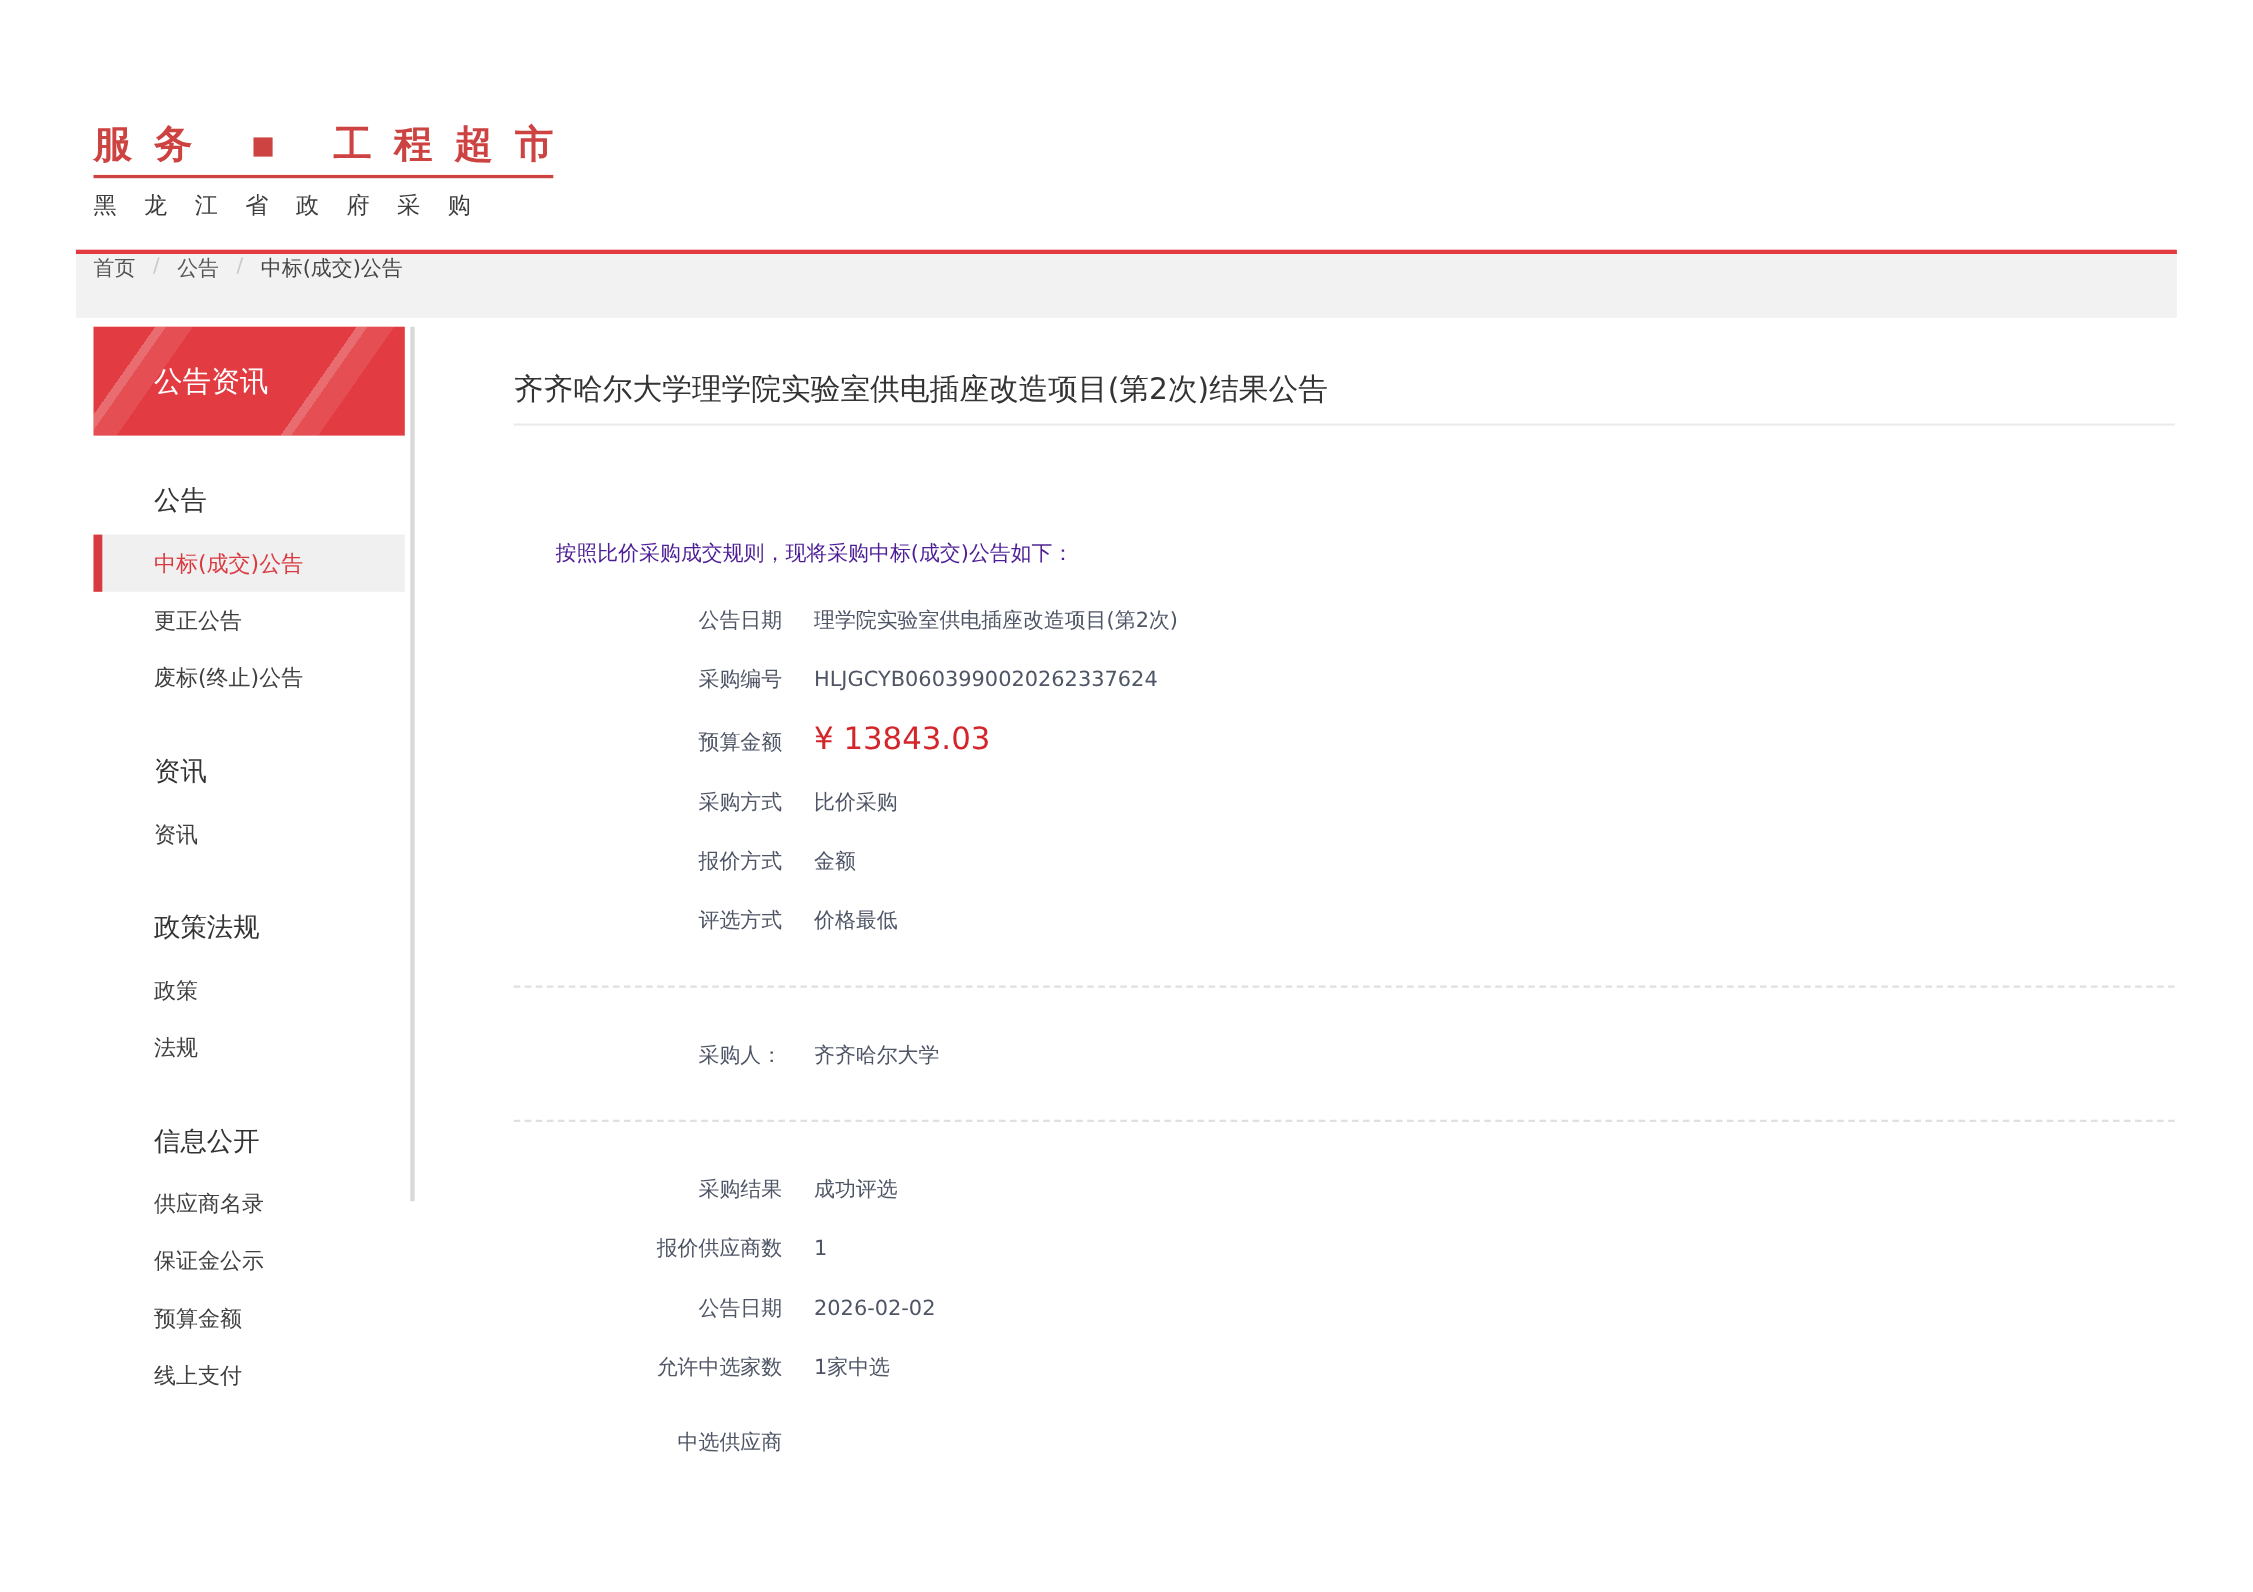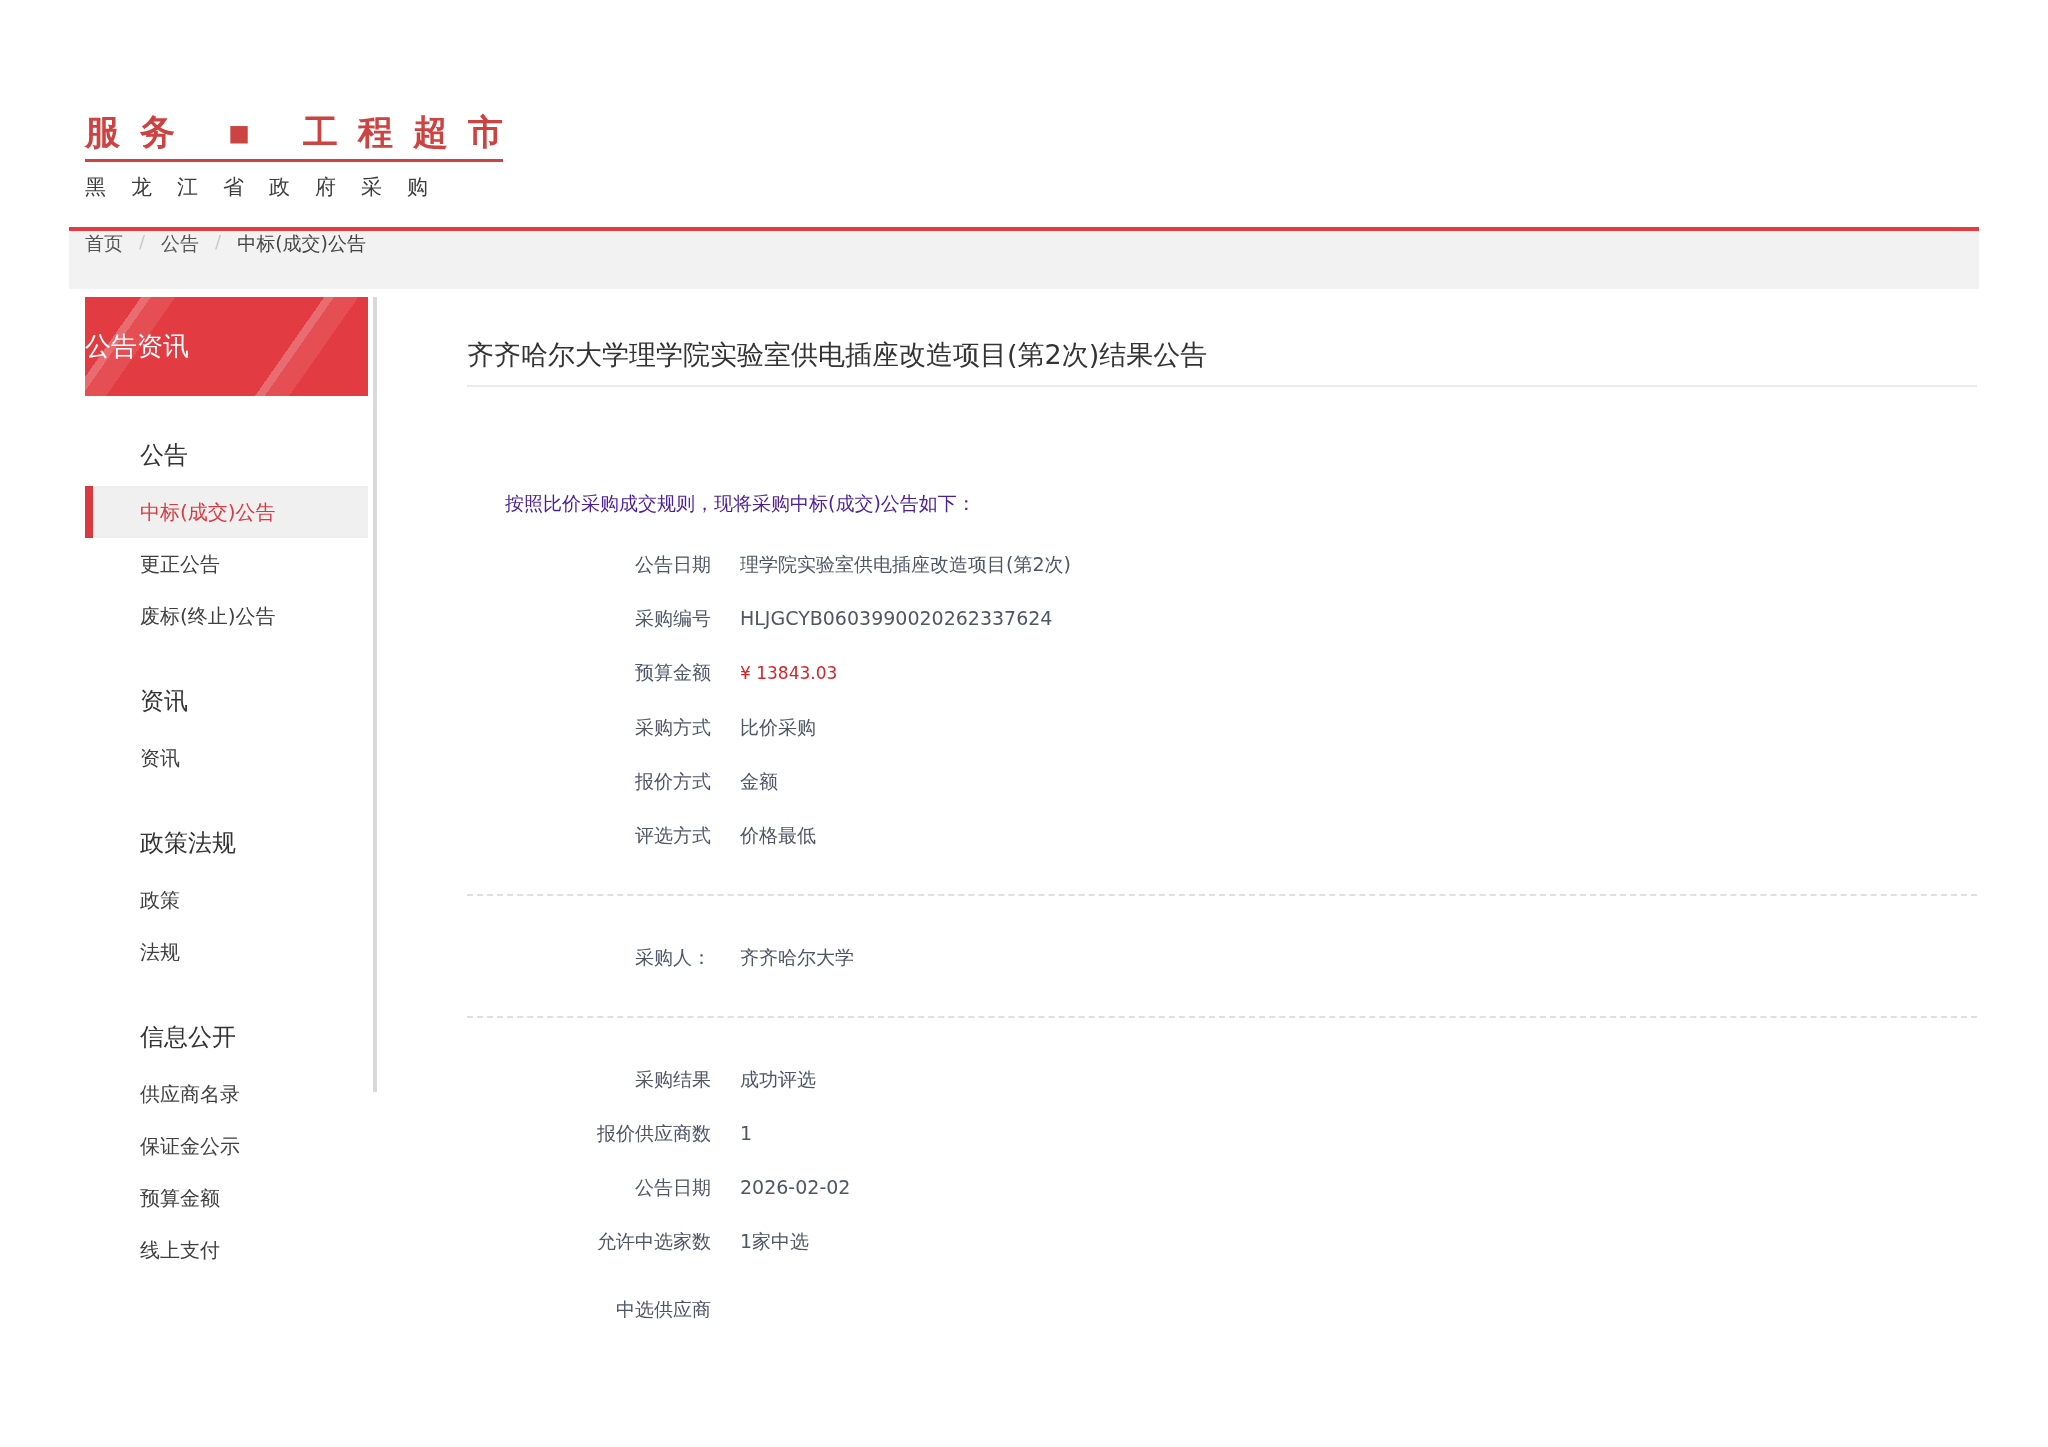--- a/index.html
+++ b/index.html
@@ -26,21 +26,21 @@
   .crumb-sep { color: #c9c9c9; margin: 0 16px; font-size: 18px; }
 
   
   .body-row { display: flex; margin-top: 8px; }
 
   
   .sidebar { width: 283px; margin-left: 16px; position: relative; flex-shrink: 0; }
   .sidebar::after { content: ""; position: absolute; top: 0; right: -9px;
     width: 4px; height: 795px; background: #d9d9d9; }
   .side-header { height: 99px; background-color: #e23b41; color: #ffffff;
-    font-size: 26px; display: flex; align-items: center; 
+    font-size: 26px; display: flex; align-items: center; padding-left: 55px;
     background-image:
       repeating-linear-gradient(125deg,
         transparent 0 46px,
         rgba(255,255,255,0.25) 46px 54px,
         rgba(255,255,255,0.10) 54px 74px,
         transparent 74px 150px);
   }
   .side-section-title { font-size: 24px; color: #333; padding-left: 55px;
     margin-top: 42px; margin-bottom: 14px; height: 34px; line-height: 34px; }
   .side-item { height: 52px; line-height: 52px; padding-left: 55px;
@@ -51,21 +51,21 @@
   
   .main { flex: 1; padding-left: 99px; padding-top: 40px; padding-right: 2px; }
   .main-title { font-size: 27px; font-weight: 400; color: #333;
     line-height: 36px; padding-bottom: 12px; border-bottom: 2px solid #ebebeb; }
   .intro { margin-top: 104px; font-size: 19px; color: #4c1d95; text-indent: 2em; line-height: 24px; }
 
   .field-row { display: flex; align-items: baseline; margin-top: 32px;
     font-size: 19px; color: #4e5565; line-height: 22px; }
   .field-label { width: 244px; text-align: right; flex-shrink: 0; }
   .field-value { margin-left: 29px; }
-  .field-value.red { font-size: 17px; color: #d4252b; font-weight: 500; }
+  .field-value.red { font-size: 28px; color: #d4252b; font-weight: 500; }
   .fields-block .field-row:first-child { margin-top: 38px; }
 
   .dashed-divider { border-top: 2px dashed #e0e0e0; margin-top: 48px; }
   .fields-block.after-divider .field-row:first-child { margin-top: 50px; }
   .field-row.extra-gap { margin-top: 46px; }
 </style>
 </head>
 <body>
 
 <div class="container">

